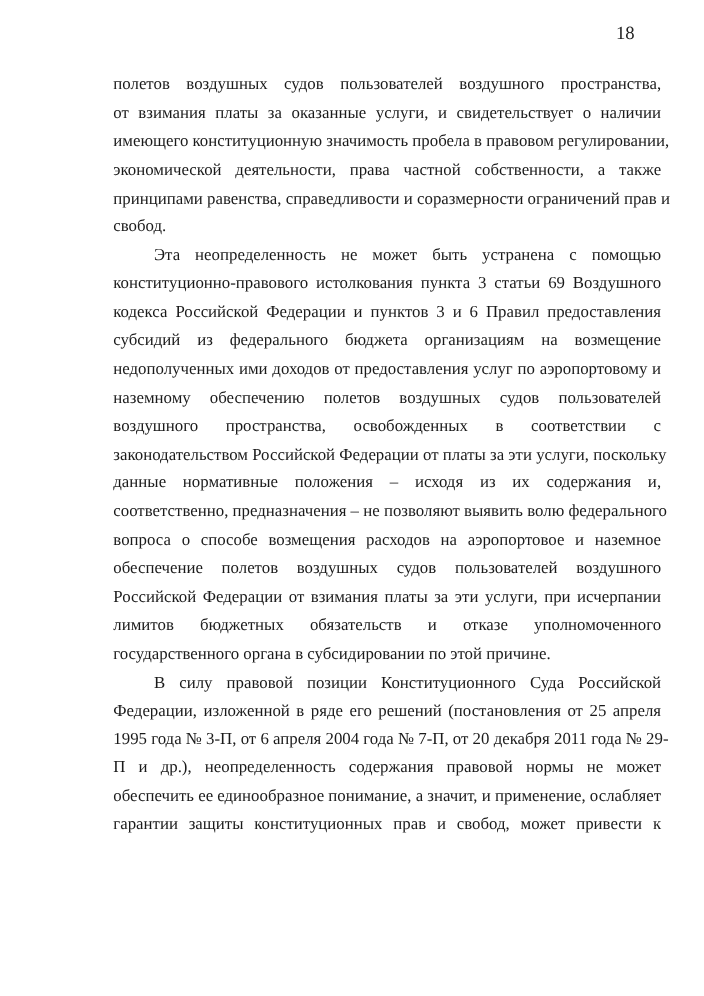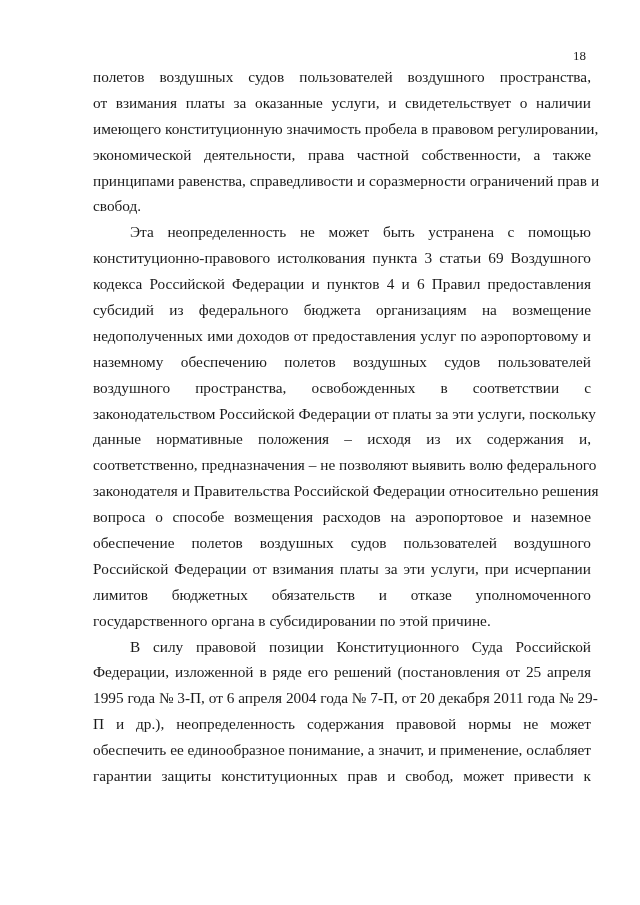--- a/index.html
+++ b/index.html
@@ -10,31 +10,30 @@
     body {
       width: 640px;
       height: 905px;
       position: relative;
       overflow: hidden;
       font-family: "Liberation Serif", "DejaVu Serif", serif;
       color: #1a1a1a;
     }
     .page-number {
       position: absolute;
-      top: 48px;
+      top: 20px;
       left: 560px;
       width: 26px;
-      text-align: right;
-      font-size: 13px;
+      font-size: 17px;
       color: #222;
     }
     .content {
       position: absolute;
       top: 64px;
-      left: 93px;
+      left: 103px;
       width: 498px;
     }
     .line {
       height: 25.9px;
       line-height: 25.9px;
       font-size: 15.3px;
       white-space: nowrap;
       overflow: visible;
     }
     .justify {
@@ -61,29 +60,28 @@
     <div class="line justify">от взимания платы за оказанные услуги, и свидетельствует о наличии</div>
     <div class="line justify">имеющего конституционную значимость пробела в правовом регулировании,</div>
     <div class="line justify">экономической деятельности, права частной собственности, а также</div>
     <div class="line justify">принципами равенства, справедливости и соразмерности ограничений прав и</div>
     <div class="line last">свобод.</div>
   </div>
 
   <div>
     <div class="line justify indent">Эта неопределенность не может быть устранена с помощью</div>
     <div class="line justify">конституционно-правового истолкования пункта 3 статьи 69 Воздушного</div>
-    <div class="line justify">кодекса Российской Федерации и пунктов 4 и 6 Правил предоставления</div>
+    <div class="line justify">кодекса Российской Федерации и пунктов 3 и 6 Правил предоставления</div>
     <div class="line justify">субсидий из федерального бюджета организациям на возмещение</div>
     <div class="line justify">недополученных ими доходов от предоставления услуг по аэропортовому и</div>
     <div class="line justify">наземному обеспечению полетов воздушных судов пользователей</div>
     <div class="line justify">воздушного пространства, освобожденных в соответствии с</div>
     <div class="line justify">законодательством Российской Федерации от платы за эти услуги, поскольку</div>
     <div class="line justify">данные нормативные положения – исходя из их содержания и,</div>
     <div class="line justify">соответственно, предназначения – не позволяют выявить волю федерального</div>
-    <div class="line justify">законодателя и Правительства Российской Федерации относительно решения</div>
     <div class="line justify">вопроса о способе возмещения расходов на аэропортовое и наземное</div>
     <div class="line justify">обеспечение полетов воздушных судов пользователей воздушного</div>
     <div class="line justify">Российской Федерации от взимания платы за эти услуги, при исчерпании</div>
     <div class="line justify">лимитов бюджетных обязательств и отказе уполномоченного</div>
     <div class="line last">государственного органа в субсидировании по этой причине.</div>
   </div>
 
   <div>
     <div class="line justify indent">В силу правовой позиции Конституционного Суда Российской</div>
     <div class="line justify">Федерации, изложенной в ряде его решений (постановления от 25 апреля</div>

